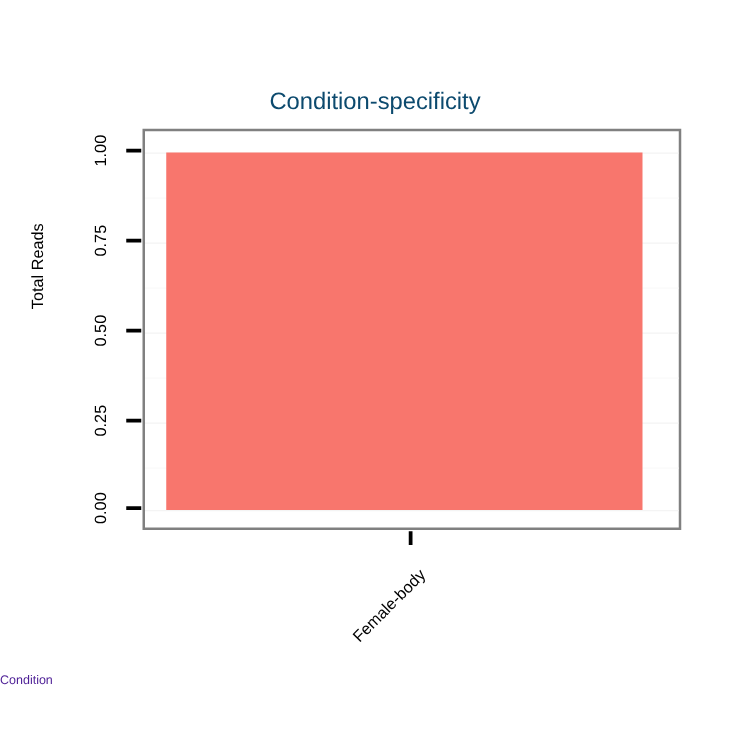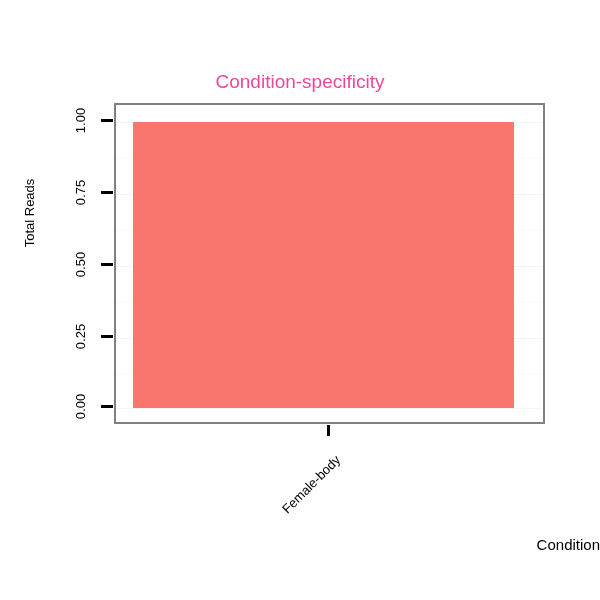--- a/index.html
+++ b/index.html
@@ -27,21 +27,21 @@
   
   .chart-title {
     position: absolute;
     left: 0;
     top: 70px;
     width: 600px;
     text-align: center;
     font-size: 19px;
     line-height: 24px;
     letter-spacing: 0px;
-    color: #ec4899;
+    color: #0c4a6e;
     white-space: nowrap;
   }
 
   
   .panel {
     position: absolute;
     left: 114px;
     top: 103px;
     width: 431px;
     height: 321px;
@@ -117,24 +117,24 @@
     transform: rotate(-45deg);
     text-align: right;
   }
 
   
   .axis-title-x {
     position: absolute;
     left: 0;
     top: 537px;
     width: 600px;
-    text-align: right;
-    font-size: 15px;
+    text-align: left;
+    font-size: 10px;
     line-height: 16px;
-    color: #000000;
+    color: #4c1d95;
     white-space: nowrap;
   }
   .axis-title-y {
     position: absolute;
     left: 22px;
     top: 205px;
     width: 120px;
     font-size: 13px;
     line-height: 16px;
     color: #000000;

